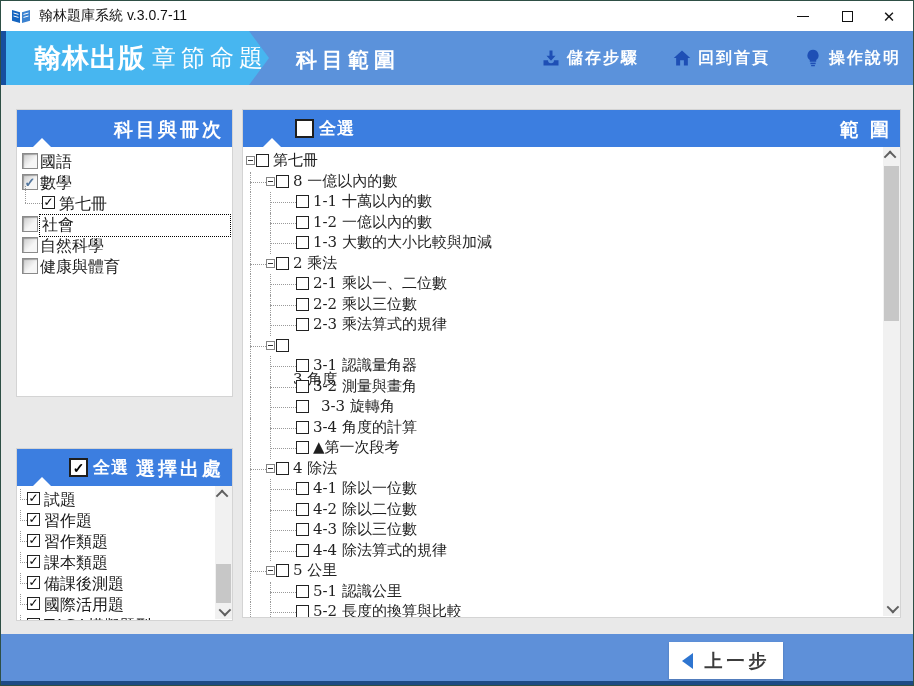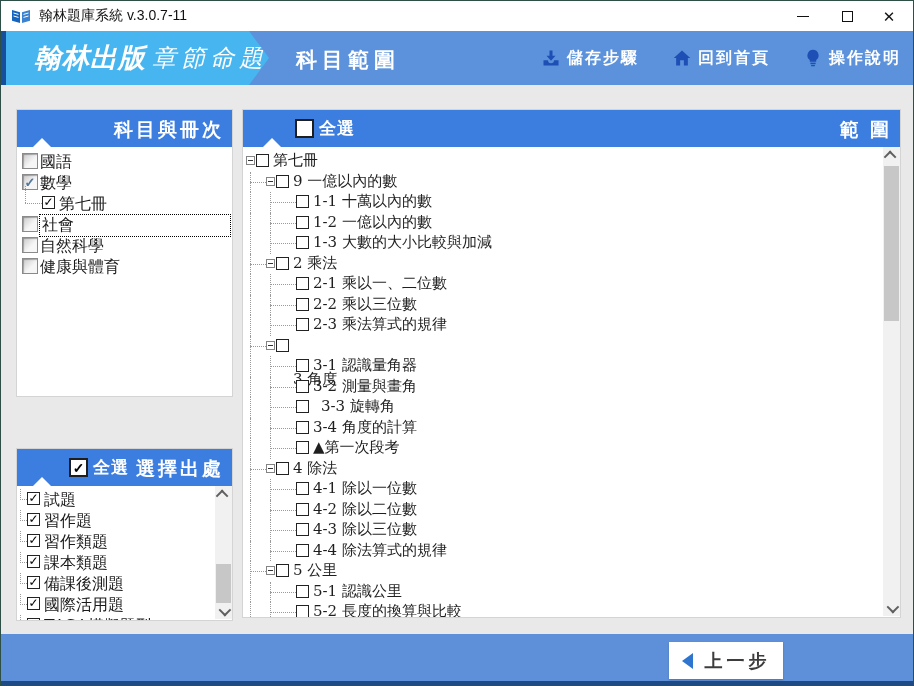--- a/index.html
+++ b/index.html
@@ -15,21 +15,21 @@
   #btn-min{right:88px;} #btn-max{right:44px;} #btn-close{right:2px;}
   .glyph-min{width:12px;height:1px;background:#111;}
   .glyph-max{width:11px;height:11px;border:1px solid #111;box-sizing:border-box;}
   .glyph-close{font-size:15px;color:#111;line-height:15px;}
 
   
   #header{position:absolute;left:0;top:30px;width:100%;height:54px;background:#5b92db;}
   #header-strip{position:absolute;left:0;top:0;width:5px;height:54px;background:#164f9e;}
   #brand-tab{position:absolute;left:5px;top:0;height:54px;width:290px;background:#47b6f0;
              display:flex;align-items:center;padding-left:28px;box-sizing:border-box;
-             clip-path:polygon(0 0,243px 0,263px 50%,243px 100%,0 100%);font-style:italic;}
+             clip-path:polygon(0 0,243px 0,263px 50%,243px 100%,0 100%);}
   .brand-bold{font-size:27px;font-weight:bold;color:#fff;letter-spacing:1px;}
   .brand-light{font-size:24px;font-weight:300;color:#fff;letter-spacing:5px;margin-left:6px;}
   #page-title{position:absolute;left:295px;top:15px;font-size:21px;font-weight:bold;color:#fff;letter-spacing:5px;}
   #header-actions{position:absolute;right:12px;top:0;height:54px;display:flex;align-items:center;gap:34px;}
   .h-action{display:flex;align-items:center;gap:7px;cursor:pointer;}
   .h-action svg{width:18px;height:18px;}
   .h-action .lbl{font-size:16px;font-weight:bold;color:#fff;letter-spacing:2px;}
 
   
   .panel-header{background:#3c7ee0;position:absolute;left:0;top:0;right:0;height:37px;}
@@ -251,21 +251,21 @@
         <div class="trow" style="top: 4px;">
           <div class="expbox" style="left: 3px;"></div>
           <div class="cbflat" style="left: 13px; top: 3px;"></div>
           <div class="tlabel" style="left: 30px;">第七冊</div>
         </div>
         <div class="trow" style="top: 24.5px;">
           <div class="vguide" style="left: 7px; top: 0px; height: 20.5px;"></div>
           <div class="hguide" style="left: 7px; top: 10px; width: 16px;"></div>
           <div class="expbox" style="left: 23px;"></div>
           <div class="cbflat" style="left: 33px; top: 3px;"></div>
-          <div class="tlabel" style="left: 50px;">9 一億以內的數</div>
+          <div class="tlabel" style="left: 50px;">8 一億以內的數</div>
         </div>
         <div class="trow" style="top: 45px;">
           <div class="vguide" style="left: 7px; top: 0px; height: 20.5px;"></div>
           <div class="vguide" style="left: 27px; top: 0px; height: 20.5px;"></div>
           <div class="hguide" style="left: 27px; top: 10px; width: 26px;"></div>
           <div class="cbflat" style="left: 53px; top: 3px;"></div>
           <div class="tlabel" style="left: 70px;">1-1 十萬以內的數</div>
         </div>
         <div class="trow" style="top: 65.5px;">
           <div class="vguide" style="left: 7px; top: 0px; height: 20.5px;"></div>

